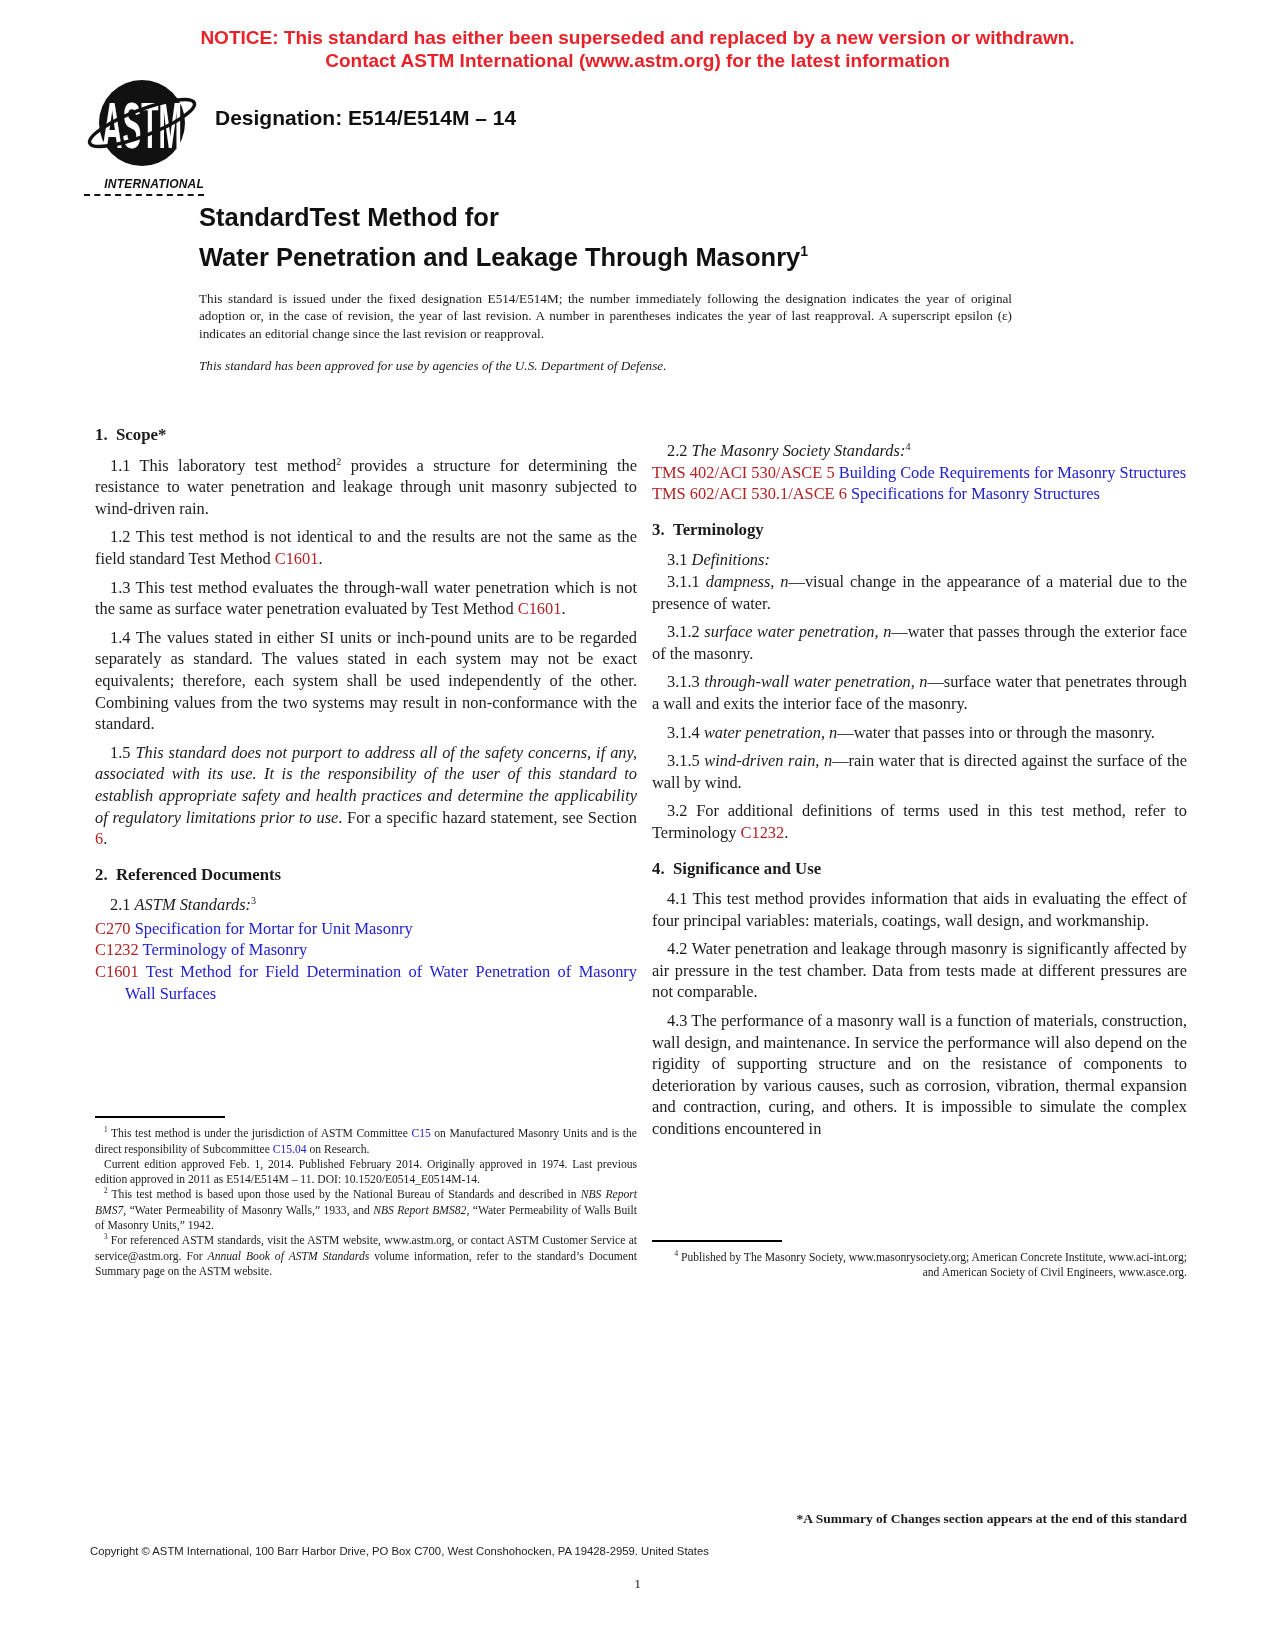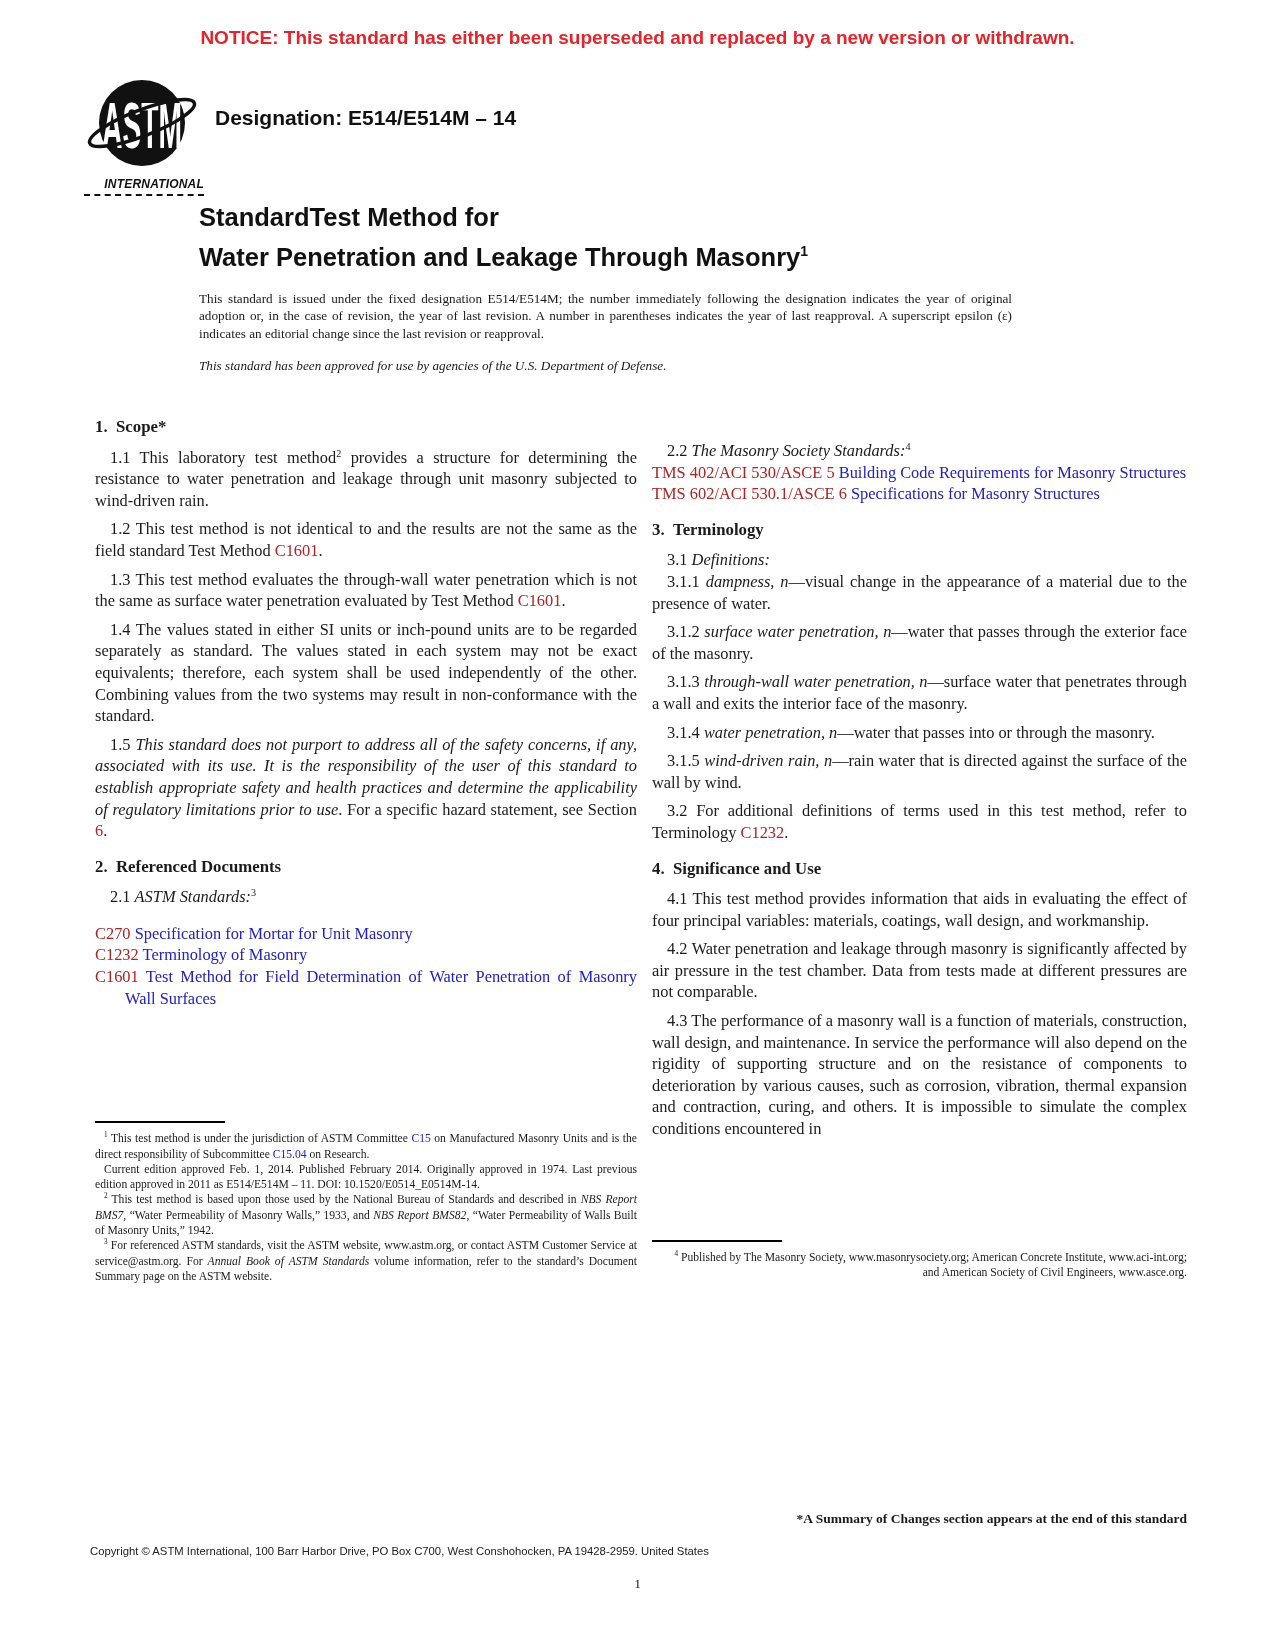--- a/index.html
+++ b/index.html
@@ -46,20 +46,21 @@
              font-size:11.3px;color:#222;}
   .pagenum{position:absolute;left:0;top:1576px;width:1275px;text-align:center;font-size:13.5px;}
 </style>
 </head>
 <body>
 
 <div class="page">
 
   <div class="notice">
     <div>NOTICE: This standard has either been superseded and replaced by a new version or withdrawn.</div>
+    <div>Contact ASTM International (www.astm.org) for the latest information</div>
   </div>
 
   <div class="logo">
     <svg width="120" height="92" viewBox="0 0 120 92">
       <ellipse cx="58" cy="45" rx="43" ry="43" fill="#111"></ellipse>
       <text x="58" y="43.5" transform="scale(1,1.6)" text-anchor="middle" font-size="40" font-weight="bold" fill="#ffffff" textLength="80" lengthAdjust="spacingAndGlyphs" style="font-family:'Liberation Sans',sans-serif">ASTM</text>
       <ellipse cx="58" cy="45" rx="56" ry="13" fill="none" stroke="#111" stroke-width="3.5" transform="rotate(-21 58 45)"></ellipse>
     </svg>
     <div class="logo-sub">INTERNATIONAL</div>
   </div>
@@ -70,28 +71,28 @@
     <div>StandardTest Method for</div>
     <div><span>Water Penetration and Leakage Through Masonry</span><sup>1</sup></div>
   </div>
 
   <div class="issuance">This standard is issued under the fixed designation E514/E514M; the number immediately following the designation indicates the year of original adoption or, in the case of revision, the year of last revision. A number in parentheses indicates the year of last reapproval. A superscript epsilon (ε) indicates an editorial change since the last revision or reapproval.</div>
 
   <div class="dod">This standard has been approved for use by agencies of the U.S. Department of Defense.</div>
 
   <div class="columns">
     <div class="col col-left" id="col-left">
-        <h3 class="heading" style="margin-top: 0px;"><span>1. Scope*</span></h3>
+        <h3 class="heading" style="margin-top: 8px;"><span>1. Scope*</span></h3>
         <p class="para"><span>1.1 This laboratory test method</span><span class="s-sup">2</span><span> provides a structure for determining the resistance to water penetration and leakage through unit masonry subjected to wind-driven rain.</span></p>
         <p class="para"><span>1.2 This test method is not identical to and the results are not the same as the field standard Test Method </span><span class="s-red">C1601</span><span>.</span></p>
         <p class="para"><span>1.3 This test method evaluates the through-wall water penetration which is not the same as surface water penetration evaluated by Test Method </span><span class="s-red">C1601</span><span>.</span></p>
         <p class="para"><span>1.4 The values stated in either SI units or inch-pound units are to be regarded separately as standard. The values stated in each system may not be exact equivalents; therefore, each system shall be used independently of the other. Combining values from the two systems may result in non-conformance with the standard.</span></p>
         <p class="para"><span>1.5 </span><span class="s-i">This standard does not purport to address all of the safety concerns, if any, associated with its use. It is the responsibility of the user of this standard to establish appropriate safety and health practices and determine the applicability of regulatory limitations prior to use</span><span>. For a specific hazard statement, see Section </span><span class="s-red">6</span><span>.</span></p>
         <h3 class="heading"><span>2. Referenced Documents</span></h3>
-        <p class="para" style="margin-bottom: 15px;"><span>2.1 </span><span class="s-i">ASTM Standards:</span><span class="s-sup">3</span></p>
+        <p class="para" style="margin-bottom: 2px;"><span>2.1 </span><span class="s-i">ASTM Standards:</span><span class="s-sup">3</span></p>
         <p class="ref"><span class="s-red">C270</span><span> </span><span class="s-blue">Specification for Mortar for Unit Masonry</span></p>
         <p class="ref"><span class="s-red">C1232</span><span> </span><span class="s-blue">Terminology of Masonry</span></p>
         <p class="ref"><span class="s-red">C1601</span><span> </span><span class="s-blue">Test Method for Field Determination of Water Penetration of Masonry Wall Surfaces</span></p>
         <hr class="fnrule" style="margin-top: 112px;">
         <p class="footnote"><span class="s-sup">1</span><span> This test method is under the jurisdiction of ASTM Committee </span><span class="s-blue">C15</span><span> on Manufactured Masonry Units and is the direct responsibility of Subcommittee </span><span class="s-blue">C15.04</span><span> on Research.</span></p>
         <p class="footnote"><span>Current edition approved Feb. 1, 2014. Published February 2014. Originally approved in 1974. Last previous edition approved in 2011 as E514/E514M – 11. DOI: 10.1520/E0514_E0514M-14.</span></p>
         <p class="footnote"><span class="s-sup">2</span><span> This test method is based upon those used by the National Bureau of Standards and described in </span><span class="s-i">NBS Report BMS7</span><span>, “Water Permeability of Masonry Walls,” 1933, and </span><span class="s-i">NBS Report BMS82</span><span>, “Water Permeability of Walls Built of Masonry Units,” 1942.</span></p>
         <p class="footnote"><span class="s-sup">3</span><span> For referenced ASTM standards, visit the ASTM website, www.astm.org, or contact ASTM Customer Service at service@astm.org. For </span><span class="s-i">Annual Book of ASTM Standards</span><span> volume information, refer to the standard’s Document Summary page on the ASTM website.</span></p>
       </div>
     <div class="col col-right" id="col-right">

